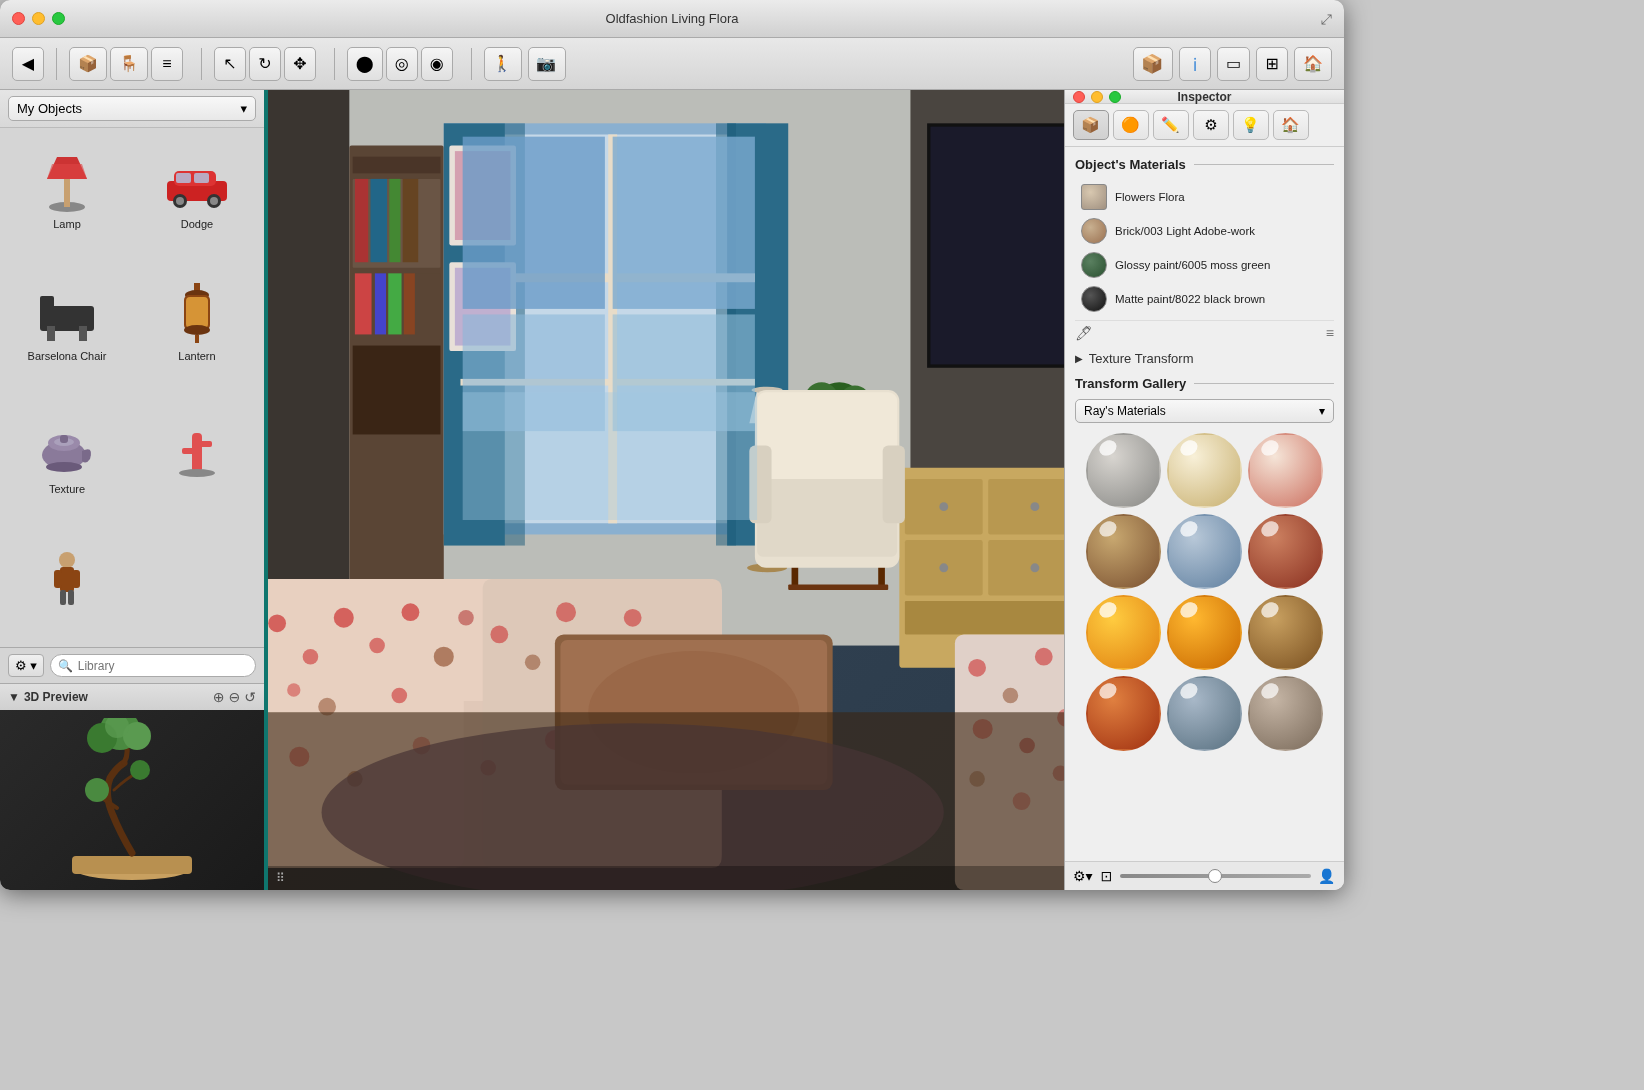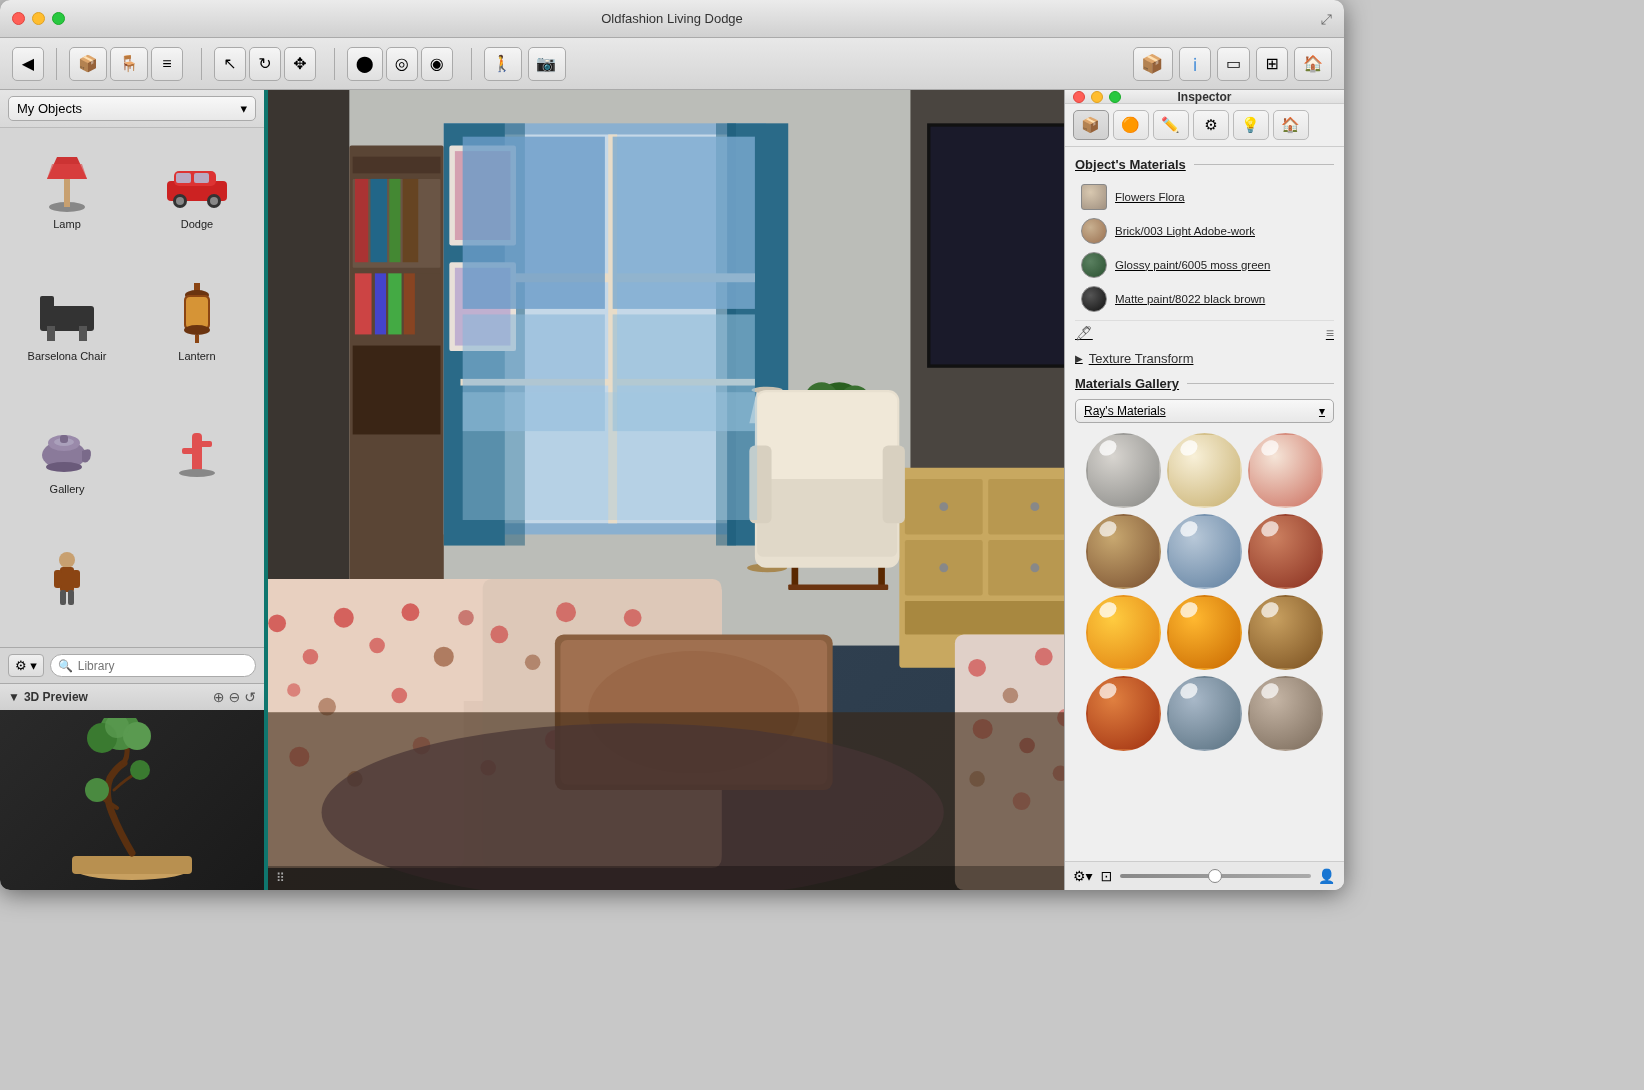--- a/index.html
+++ b/index.html
@@ -325,21 +325,20 @@
     }
     .inspector-tab.active {
       background: linear-gradient(to bottom, #e0e0e0, #d0d0d0);
       border-color: #999;
     }
 
     .inspector-content {
       flex: 1;
       overflow-y: auto;
       padding: 10px;
-      text-decoration: underline;
     }
 
     .section-title {
       font-size: 13px;
       font-weight: 700;
       color: #222;
       margin-bottom: 8px;
       display: flex;
       align-items: center;
       gap: 4px;
@@ -524,21 +523,21 @@
   </style>
 </head>
 <body>
 
 <div class="title-bar">
   <div class="traffic-lights">
     <div class="traffic-light tl-red"></div>
     <div class="traffic-light tl-yellow"></div>
     <div class="traffic-light tl-green"></div>
   </div>
-  <span class="title-text">Oldfashion Living Dodge</span>
+  <span class="title-text">Oldfashion Living Flora</span>
   <div class="title-bar-right">
     <span class="expand-icon">⤢</span>
   </div>
 </div>
 
 <div class="toolbar">
   <div class="toolbar-btn">◀</div>
   <div class="toolbar-separator"></div>
 
   <div class="toolbar-group">
@@ -649,21 +648,21 @@
         <div class="object-icon">
           <svg width="70" height="65" viewBox="0 0 70 65">
             <ellipse cx="32" cy="42" rx="22" ry="14" fill="#8a7a9a"></ellipse>
             <path d="M50 38 Q62 32 58 46 Q54 52 50 48" fill="#7a6a8a"></path>
             <ellipse cx="32" cy="30" rx="16" ry="8" fill="#9a8aaa"></ellipse>
             <ellipse cx="32" cy="29" rx="10" ry="4" fill="#aaa0bb"></ellipse>
             <rect x="28" y="22" width="8" height="8" rx="3" fill="#7a6a8a"></rect>
             <ellipse cx="32" cy="54" rx="18" ry="5" fill="#6a5a7a"></ellipse>
           </svg>
         </div>
-        <span class="object-label">Gallery</span>
+        <span class="object-label">Texture</span>
       </div>
 
 
       <div class="object-item">
         <div class="object-icon">
           <svg width="70" height="65" viewBox="0 0 70 65">
             <rect x="30" y="20" width="10" height="40" rx="4" fill="#e05050"></rect>
             <rect x="20" y="35" width="12" height="6" rx="2" fill="#e05050"></rect>
             <rect x="38" y="28" width="12" height="6" rx="2" fill="#e05050"></rect>
             <ellipse cx="35" cy="60" rx="18" ry="4" fill="#888"></ellipse>
@@ -932,21 +931,21 @@
       <div class="pencil-row">
         <span class="pencil-icon">🖊</span>
         <span class="hamburger-icon">≡</span>
       </div>
 
       <div class="texture-transform-row">
         <span class="triangle-icon">▶</span>
         <span>Texture Transform</span>
       </div>
 
-      <div class="gallery-section-title">Materials Gallery</div>
+      <div class="gallery-section-title">Transform Gallery</div>
 
       <div class="gallery-dropdown-row">
         <div class="gallery-select">
           <span>Ray's Materials</span>
           <span>▾</span>
         </div>
       </div>
 
       <div class="mat-row">
         <div class="mat-ball" style="background: radial-gradient(circle at 35% 30%, #d8d5d0, #888885);">

